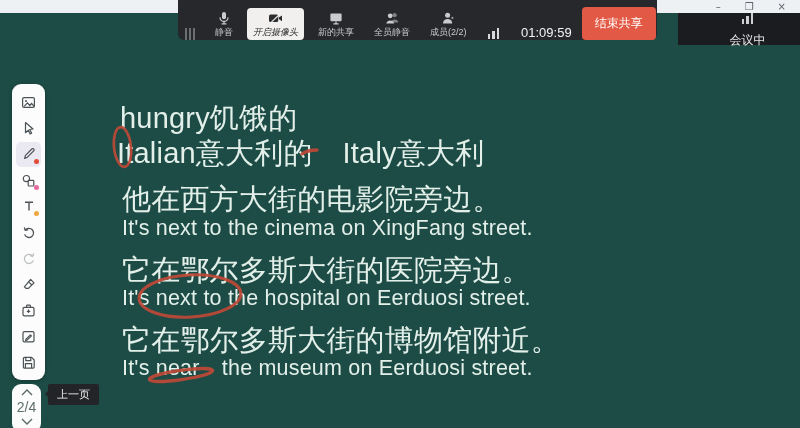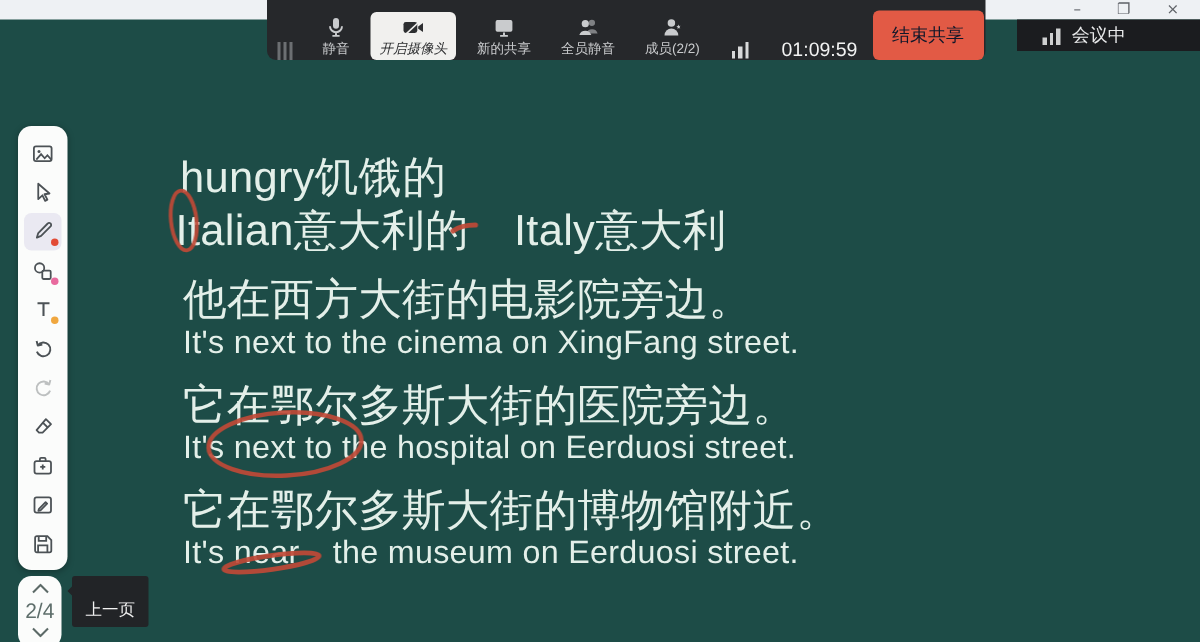--- a/index.html
+++ b/index.html
@@ -15,38 +15,38 @@
   .drag-handle { display:flex; gap:2px; margin-right:10px; }
   .drag-handle i { display:block; width:2px; height:12px; background:#6c6f72; }
   .tb-btn { display:flex; flex-direction:column; align-items:center; justify-content:center; gap:2px; color:#c9cbcd; font-size:9px; line-height:10px; padding:3px 6px; border-radius:4px; margin:0 4px; white-space:nowrap; cursor:pointer; }
   .tb-btn svg { display:block; }
   .tb-btn.selected { background:#f1f0ee; color:#2d2e30;font-style:italic; }
   .tb-sep { width:1px; height:18px; background:#4a4c4f; margin:0 7px 0 4px; }
   .tb-time { color:#f2f3f3; font-size:13px; display:flex; align-items:center; gap:22px; white-space:nowrap; }
   .bars { display:flex; align-items:flex-end; gap:2px; height:12px; }
   .bars i { display:block; width:2.5px; background:#d8d9da; }
   .bars i:nth-child(1){height:5px;} .bars i:nth-child(2){height:8px;} .bars i:nth-child(3){height:11px;}
-  .end-btn { background:#e25a45; color:#0f172a; font-size:12px; padding:8px 13px; border-radius:4px; margin-left:10px; white-space:nowrap; cursor:pointer; }
-
-  
-  .meeting-pill { position:absolute; right:0; top:13px; width:122px; height:21px; background:#1b1c1f; display:flex; align-items:center; gap:8px; padding-left:17px; color:#e8e9ea; font-size:12px; z-index:3; }
+  .end-btn { background:#e25a45; color:#ffffff; font-size:12px; padding:8px 13px; border-radius:4px; margin-left:10px; white-space:nowrap; cursor:pointer; }
+
+  
+  .meeting-pill { position:absolute; right:0; top:13px; width:122px; height:32px; background:#1b1c1f; display:flex; align-items:center; gap:8px; padding-left:17px; color:#e8e9ea; font-size:12px; z-index:3;flex-direction:column; }
   .meeting-pill .bars i { background:#cfd0d1; }
 
   
   .sidebar { position:absolute; left:12px; top:84px; width:33px; background:#fbfcfb; border-radius:9px; box-shadow:0 1px 4px rgba(0,0,0,.28); padding:5px 0; display:flex; flex-direction:column; align-items:center; z-index:5; }
   .tool { position:relative; width:25px; height:25px; margin:0.5px 0; display:flex; align-items:center; justify-content:center; border-radius:5px; color:#4c5256; cursor:pointer; }
   .tool.selected { background:#eae9f2; }
   .tool.disabled { opacity:.35; }
   .tool .dot { position:absolute; right:2px; bottom:3px; width:5px; height:5px; border-radius:50%; }
 
   
   .pager { position:absolute; left:12px; top:384px; width:29px; height:48px; background:#fbfcfb; border-radius:9px; display:flex; flex-direction:column; align-items:center; justify-content:flex-start; gap:3px; padding-top:5px; z-index:5; }
   .pager .pglabel { font-size:14px; color:#5e6e6b; }
   .pager svg { display:block; cursor:pointer; }
-  .tooltip { position:absolute; left:48px; top:384px; background:#222427; color:#f2f2f2; font-size:11px; line-height:12px; padding:17px 9px 5px; border-radius:2px; z-index:7; white-space:nowrap; }
+  .tooltip { position:absolute; left:48px; top:384px; background:#222427; color:#f2f2f2; font-size:11px; line-height:12px; padding:4px 9px 5px; border-radius:2px; z-index:7; white-space:nowrap; }
   .tooltip:before { content:""; position:absolute; left:-7px; top:6px; border:4px solid transparent; border-right-color:#222427; }
 
   
   .wb-line { position:absolute; color:#e3efe9; white-space:nowrap; z-index:2; letter-spacing:.2px; }
   .fs-cjk { font-size:29px; }
   .fs-en  { font-size:21.5px; }
   .near-gap { margin-right:16px; }
 
   
   .ink { position:absolute; left:0; top:0; width:800px; height:428px; z-index:4; pointer-events:none; }

